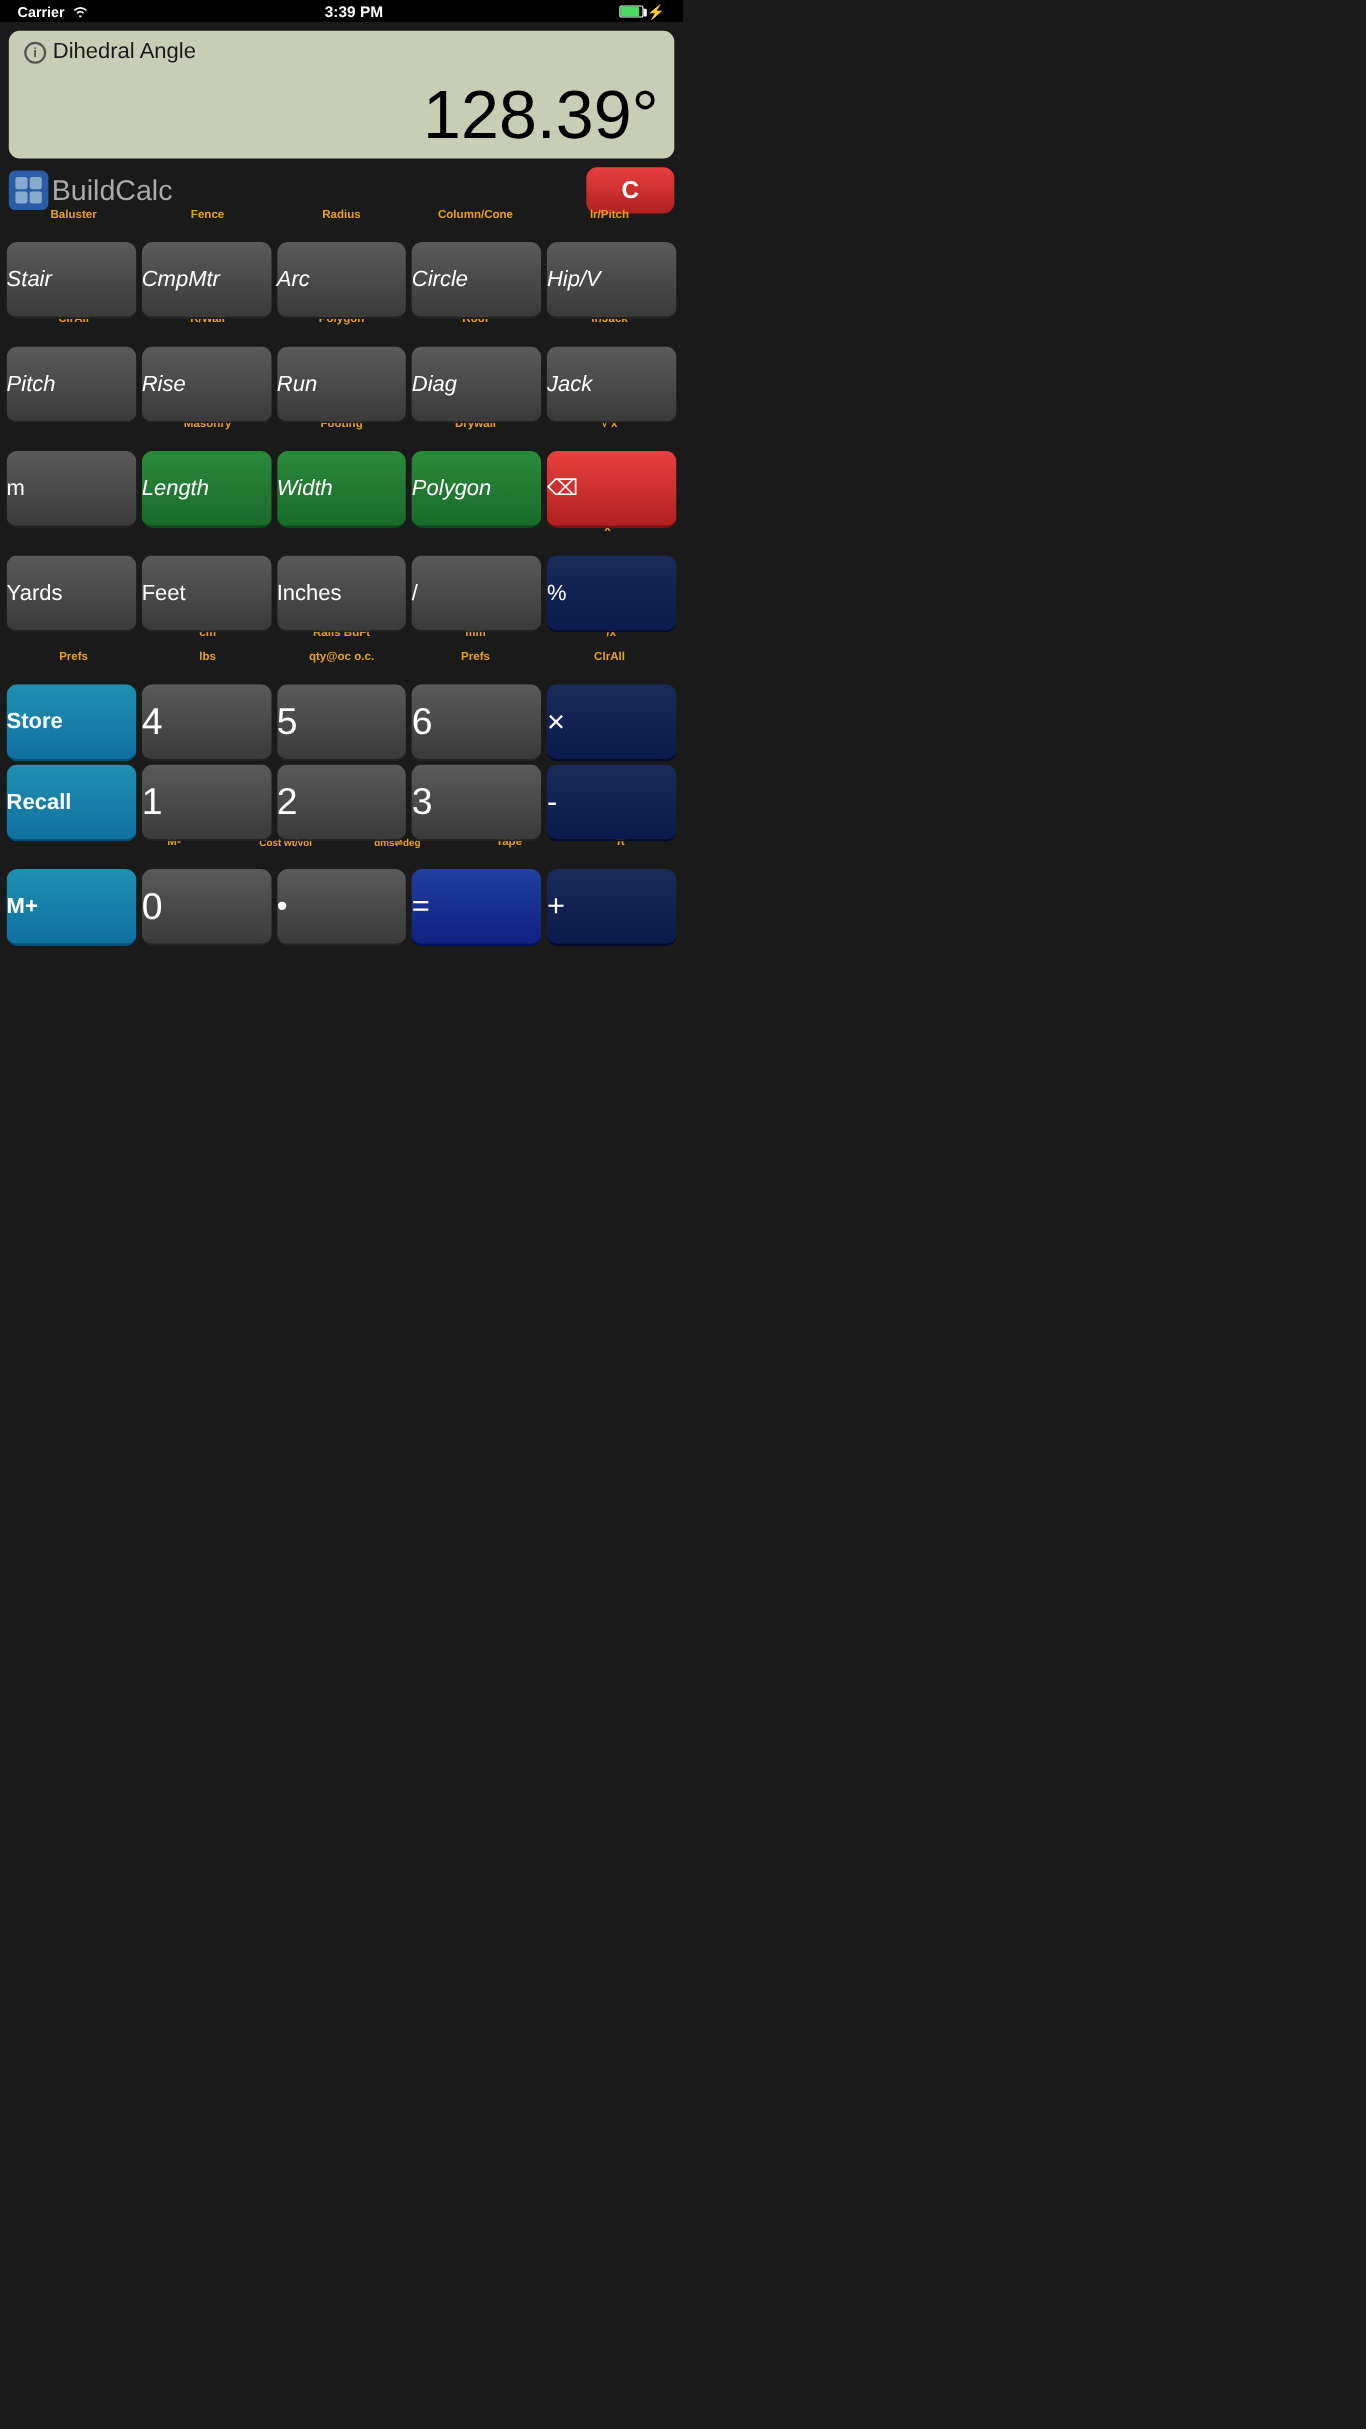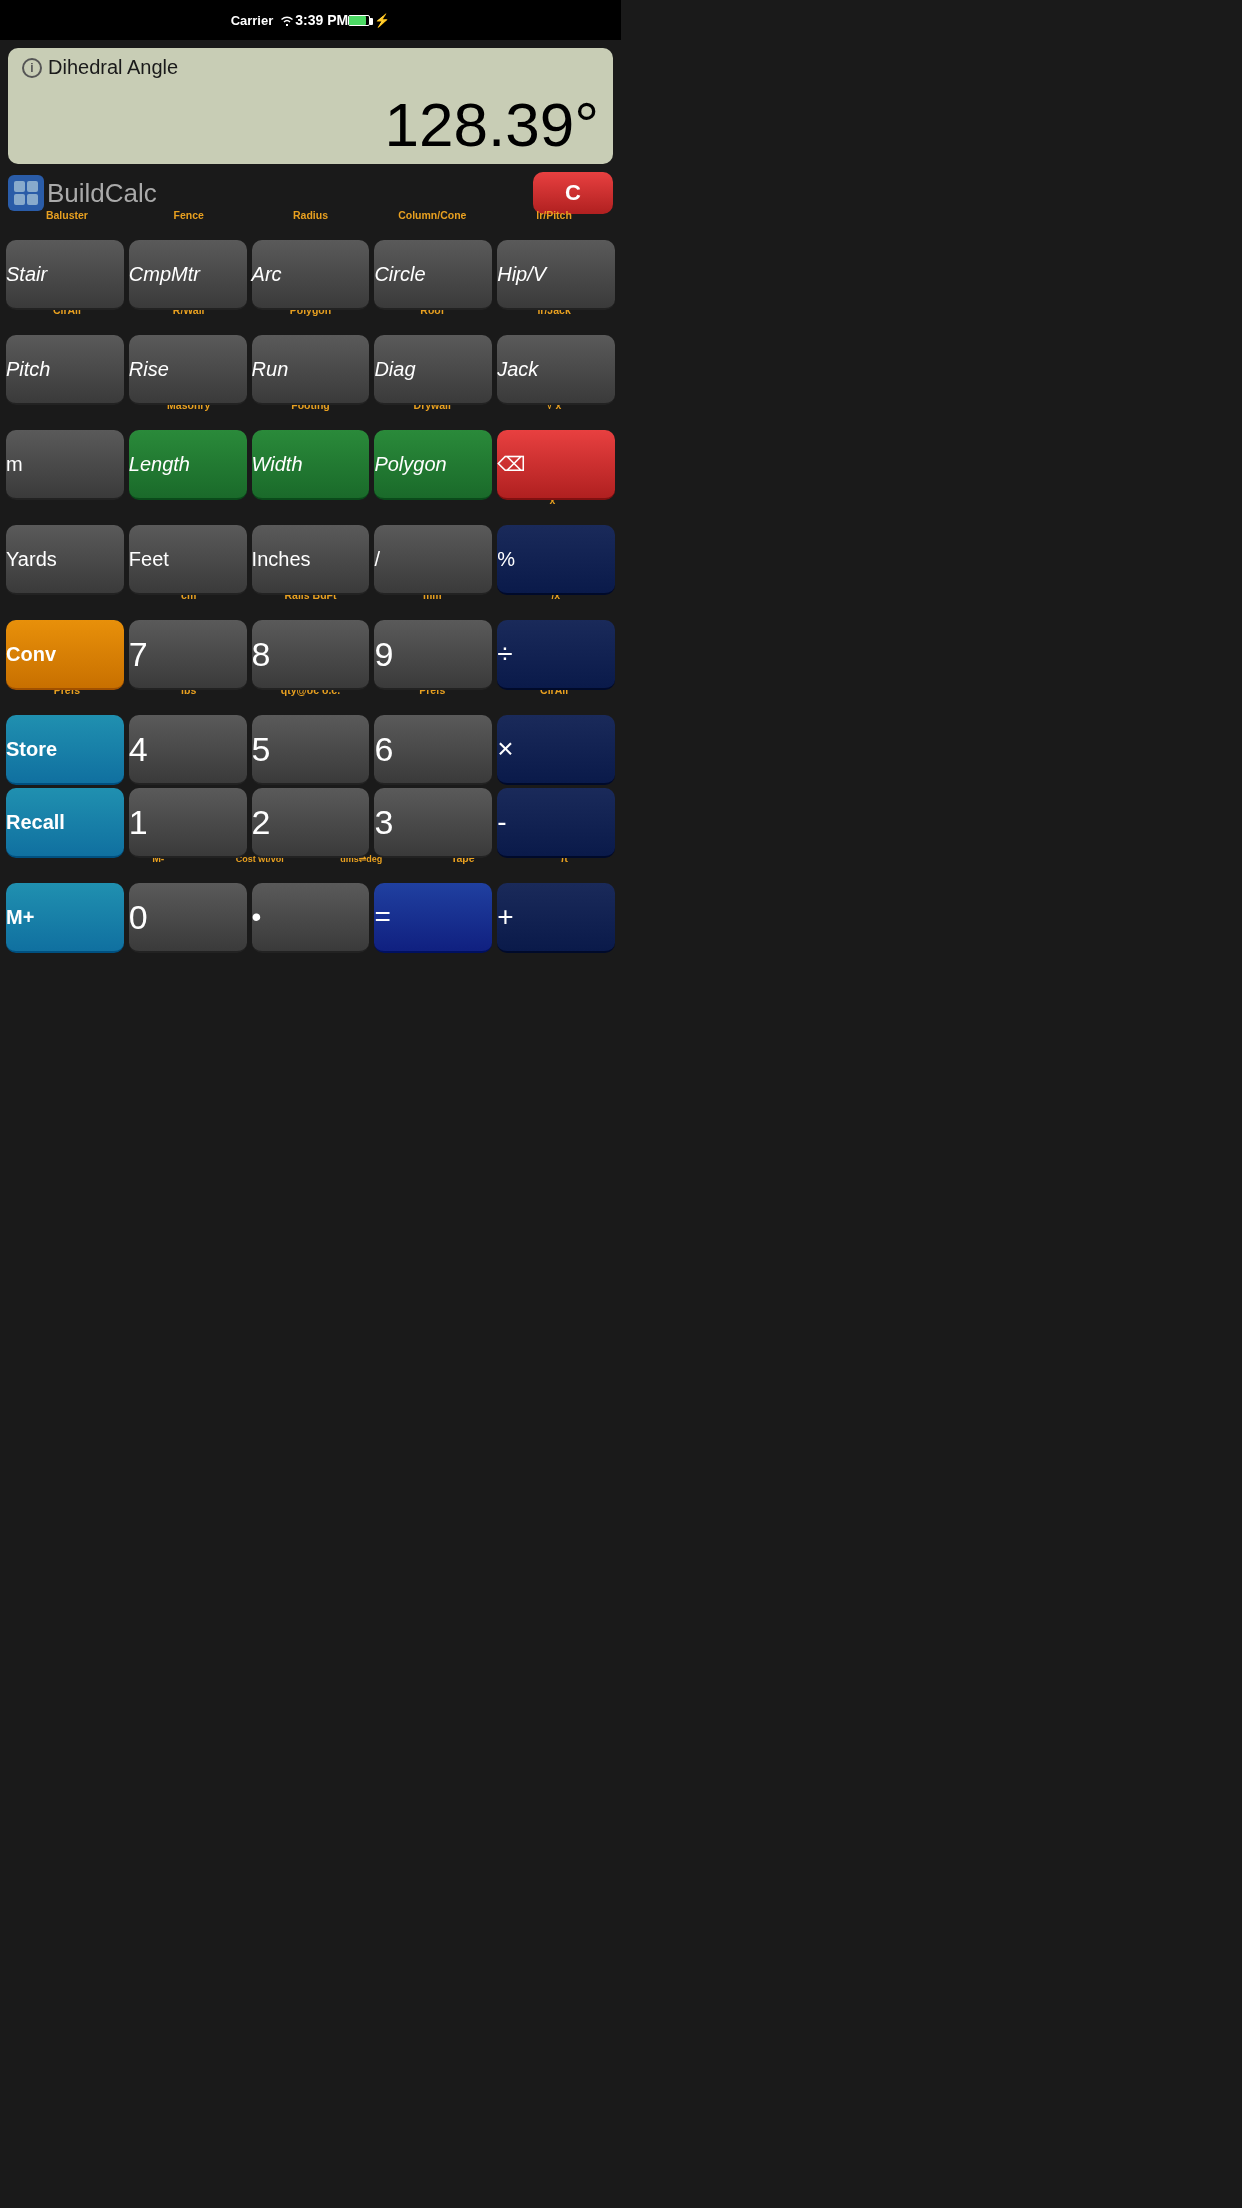--- a/index.html
+++ b/index.html
@@ -10,24 +10,24 @@
       width: 621px;
       min-height: 1104px;
       overflow-x: hidden;
     }
 
     
     .status-bar {
       background: #000;
       color: #fff;
       display: flex;
-      justify-content: center;
+      justify-content: space-between;
       align-items: center;
       padding: 4px 16px;
-      height: 40px;
+      height: 20px;
       font-size: 13px;
       font-weight: 600;
     }
     .status-left { display: flex; align-items: center; gap: 6px; }
     .status-center { font-size: 14px; font-weight: 600; }
     .status-right { display: flex; align-items: center; gap: 4px; }
     .battery {
       width: 22px; height: 11px; border: 1.5px solid #fff; border-radius: 2px; position: relative; display: inline-block;
     }
     .battery::after { content:''; position: absolute; right: -4px; top: 2px; width: 3px; height: 7px; background: #fff; border-radius: 0 1px 1px 0; }
@@ -340,37 +340,20 @@
     </button>
   </div>
 
   <div class="label-row">
     <div class="label-cell"></div>
     <div class="label-cell">cm</div>
     <div class="label-cell">Rails BdFt</div>
     <div class="label-cell">mm</div>
     <div class="label-cell">¹/x</div>
   </div>
-  <div class="btn-row">
-    <button class="btn btn-orange">
-      <span class="btn-main" style="font-weight:700;">Conv</span>
-    </button>
-    <button class="btn btn-dark btn-number">
-      <span class="btn-main" style="font-size:34px;font-weight:300;">7</span>
-    </button>
-    <button class="btn btn-dark btn-number">
-      <span class="btn-main" style="font-size:34px;font-weight:300;">8</span>
-    </button>
-    <button class="btn btn-dark btn-number">
-      <span class="btn-main" style="font-size:34px;font-weight:300;">9</span>
-    </button>
-    <button class="btn btn-navy">
-      <span class="btn-main" style="font-size:28px;">÷</span>
-    </button>
-  </div>
 
   <div class="label-row">
     <div class="label-cell">Prefs</div>
     <div class="label-cell">lbs</div>
     <div class="label-cell">qty@oc  o.c.</div>
     <div class="label-cell">Prefs</div>
     <div class="label-cell">ClrAll</div>
   </div>
   <div class="btn-row">
     <button class="btn btn-teal">

